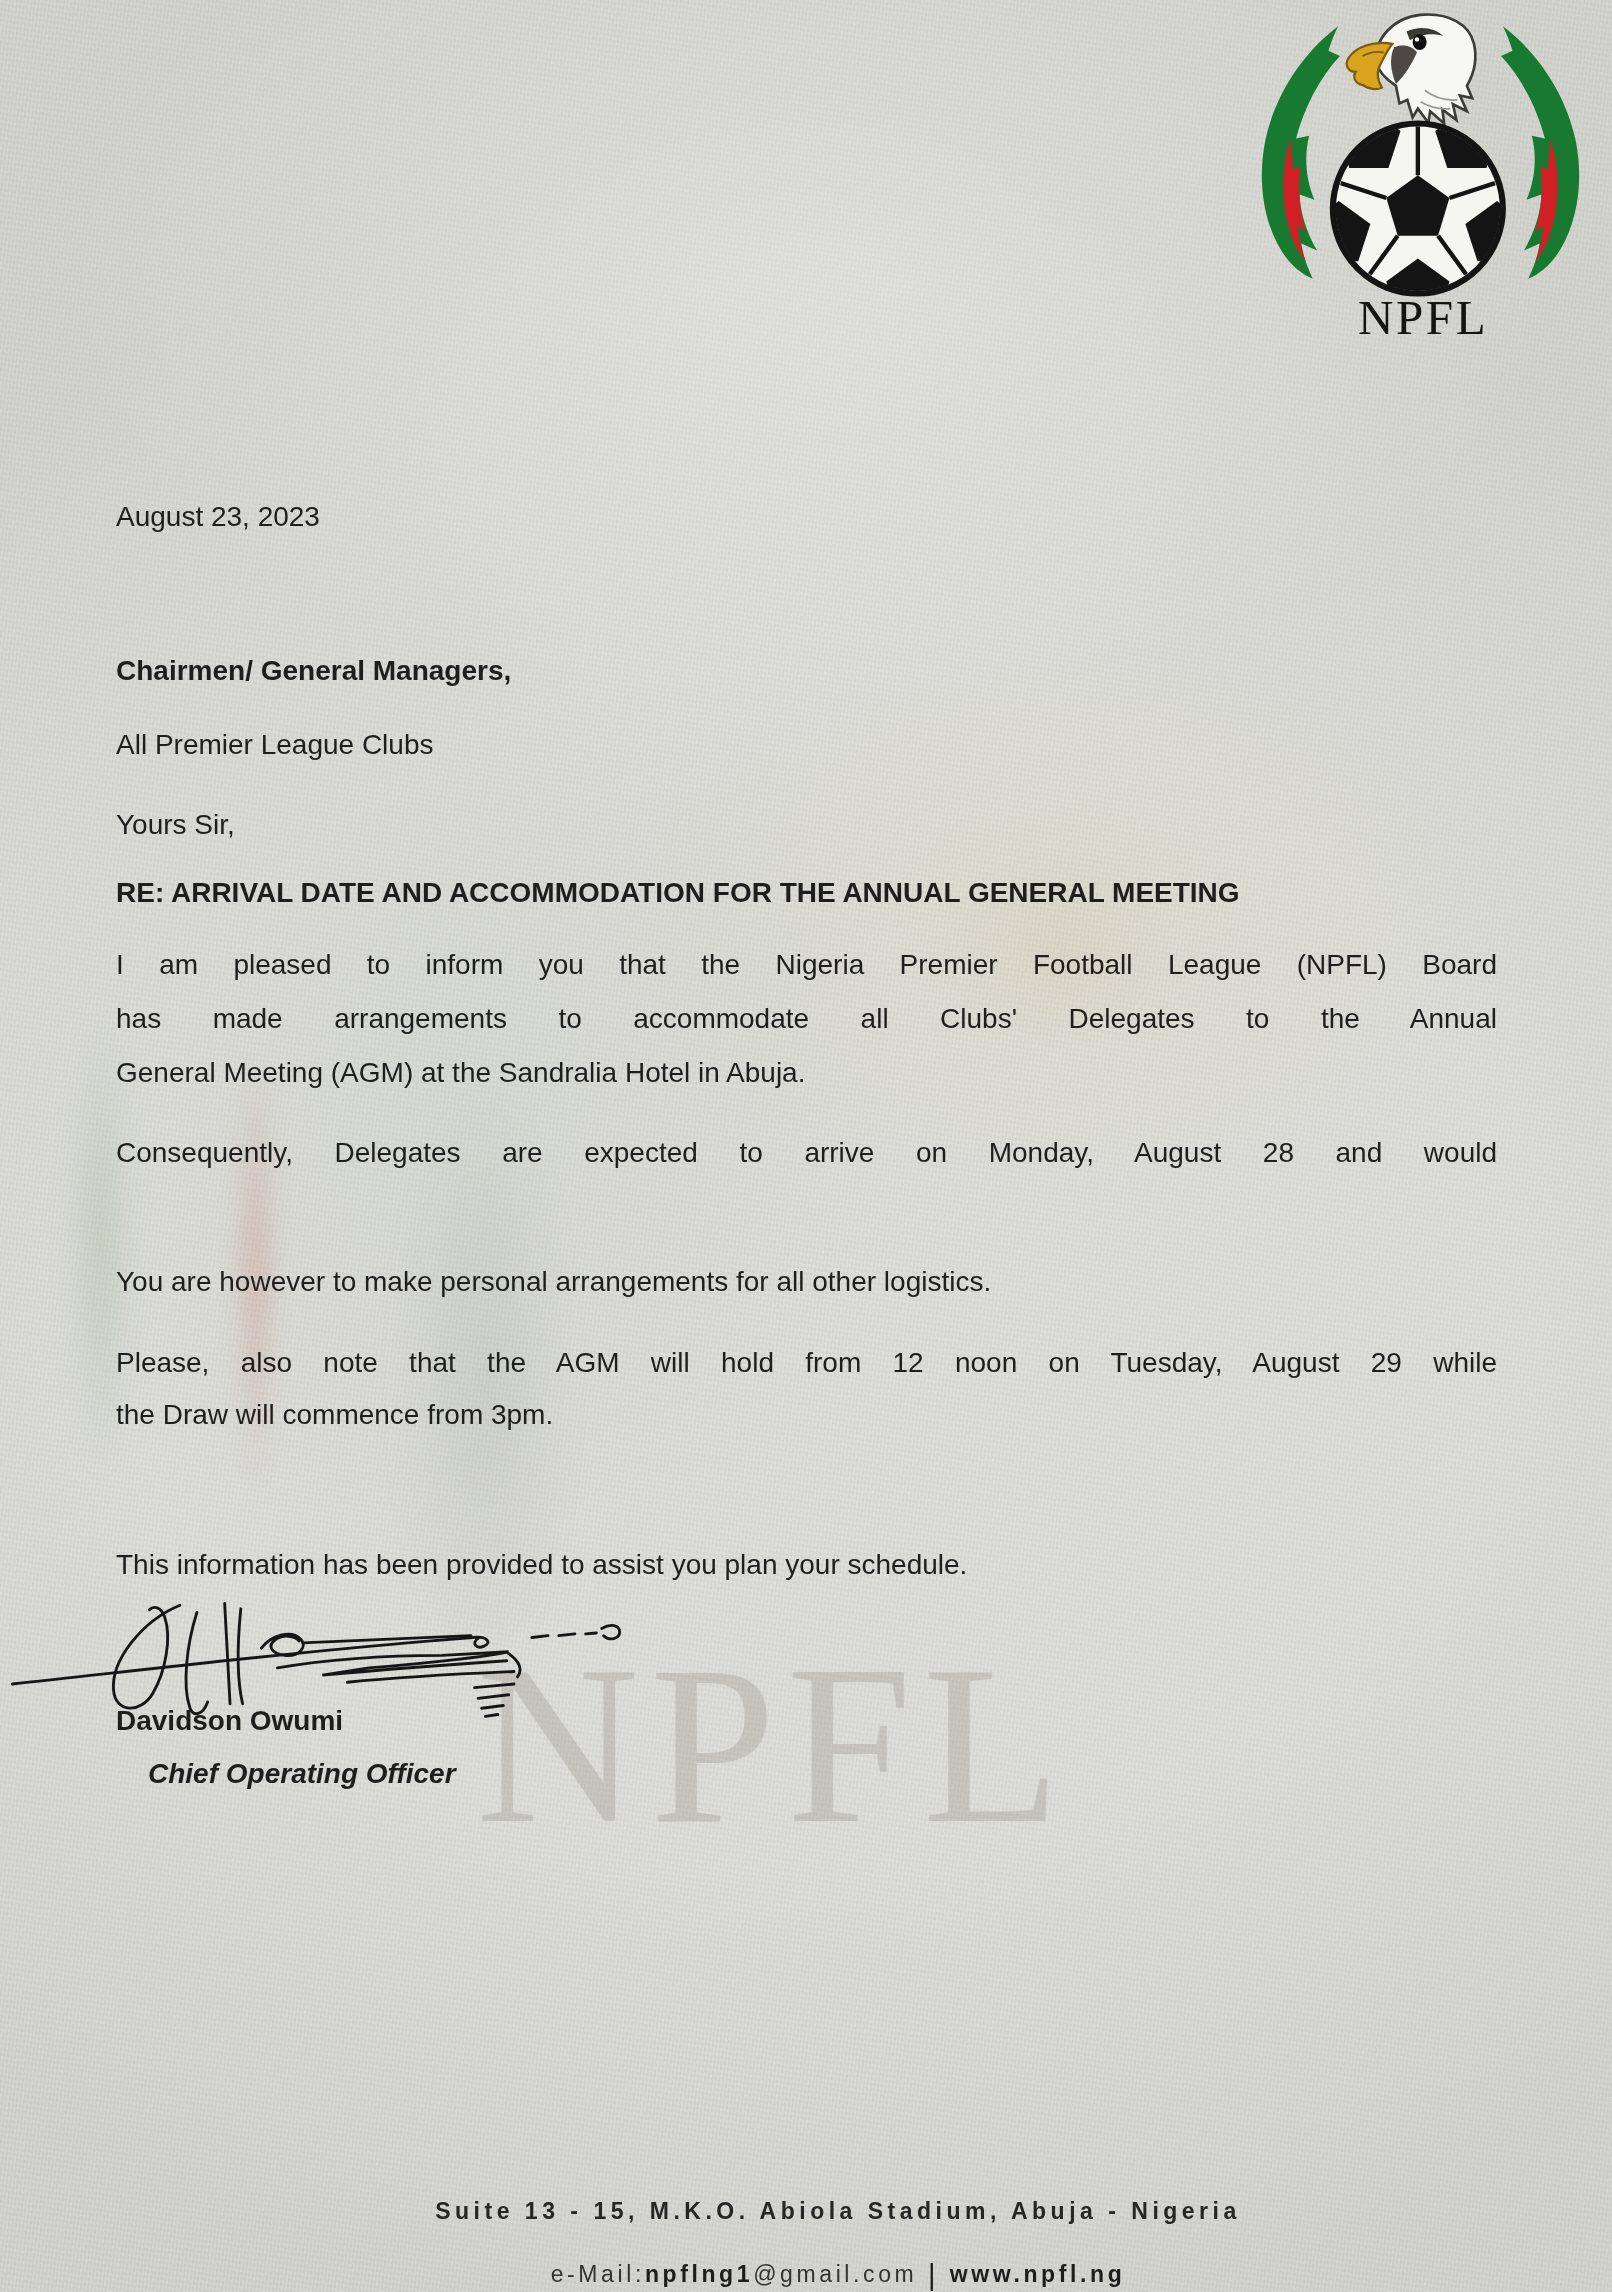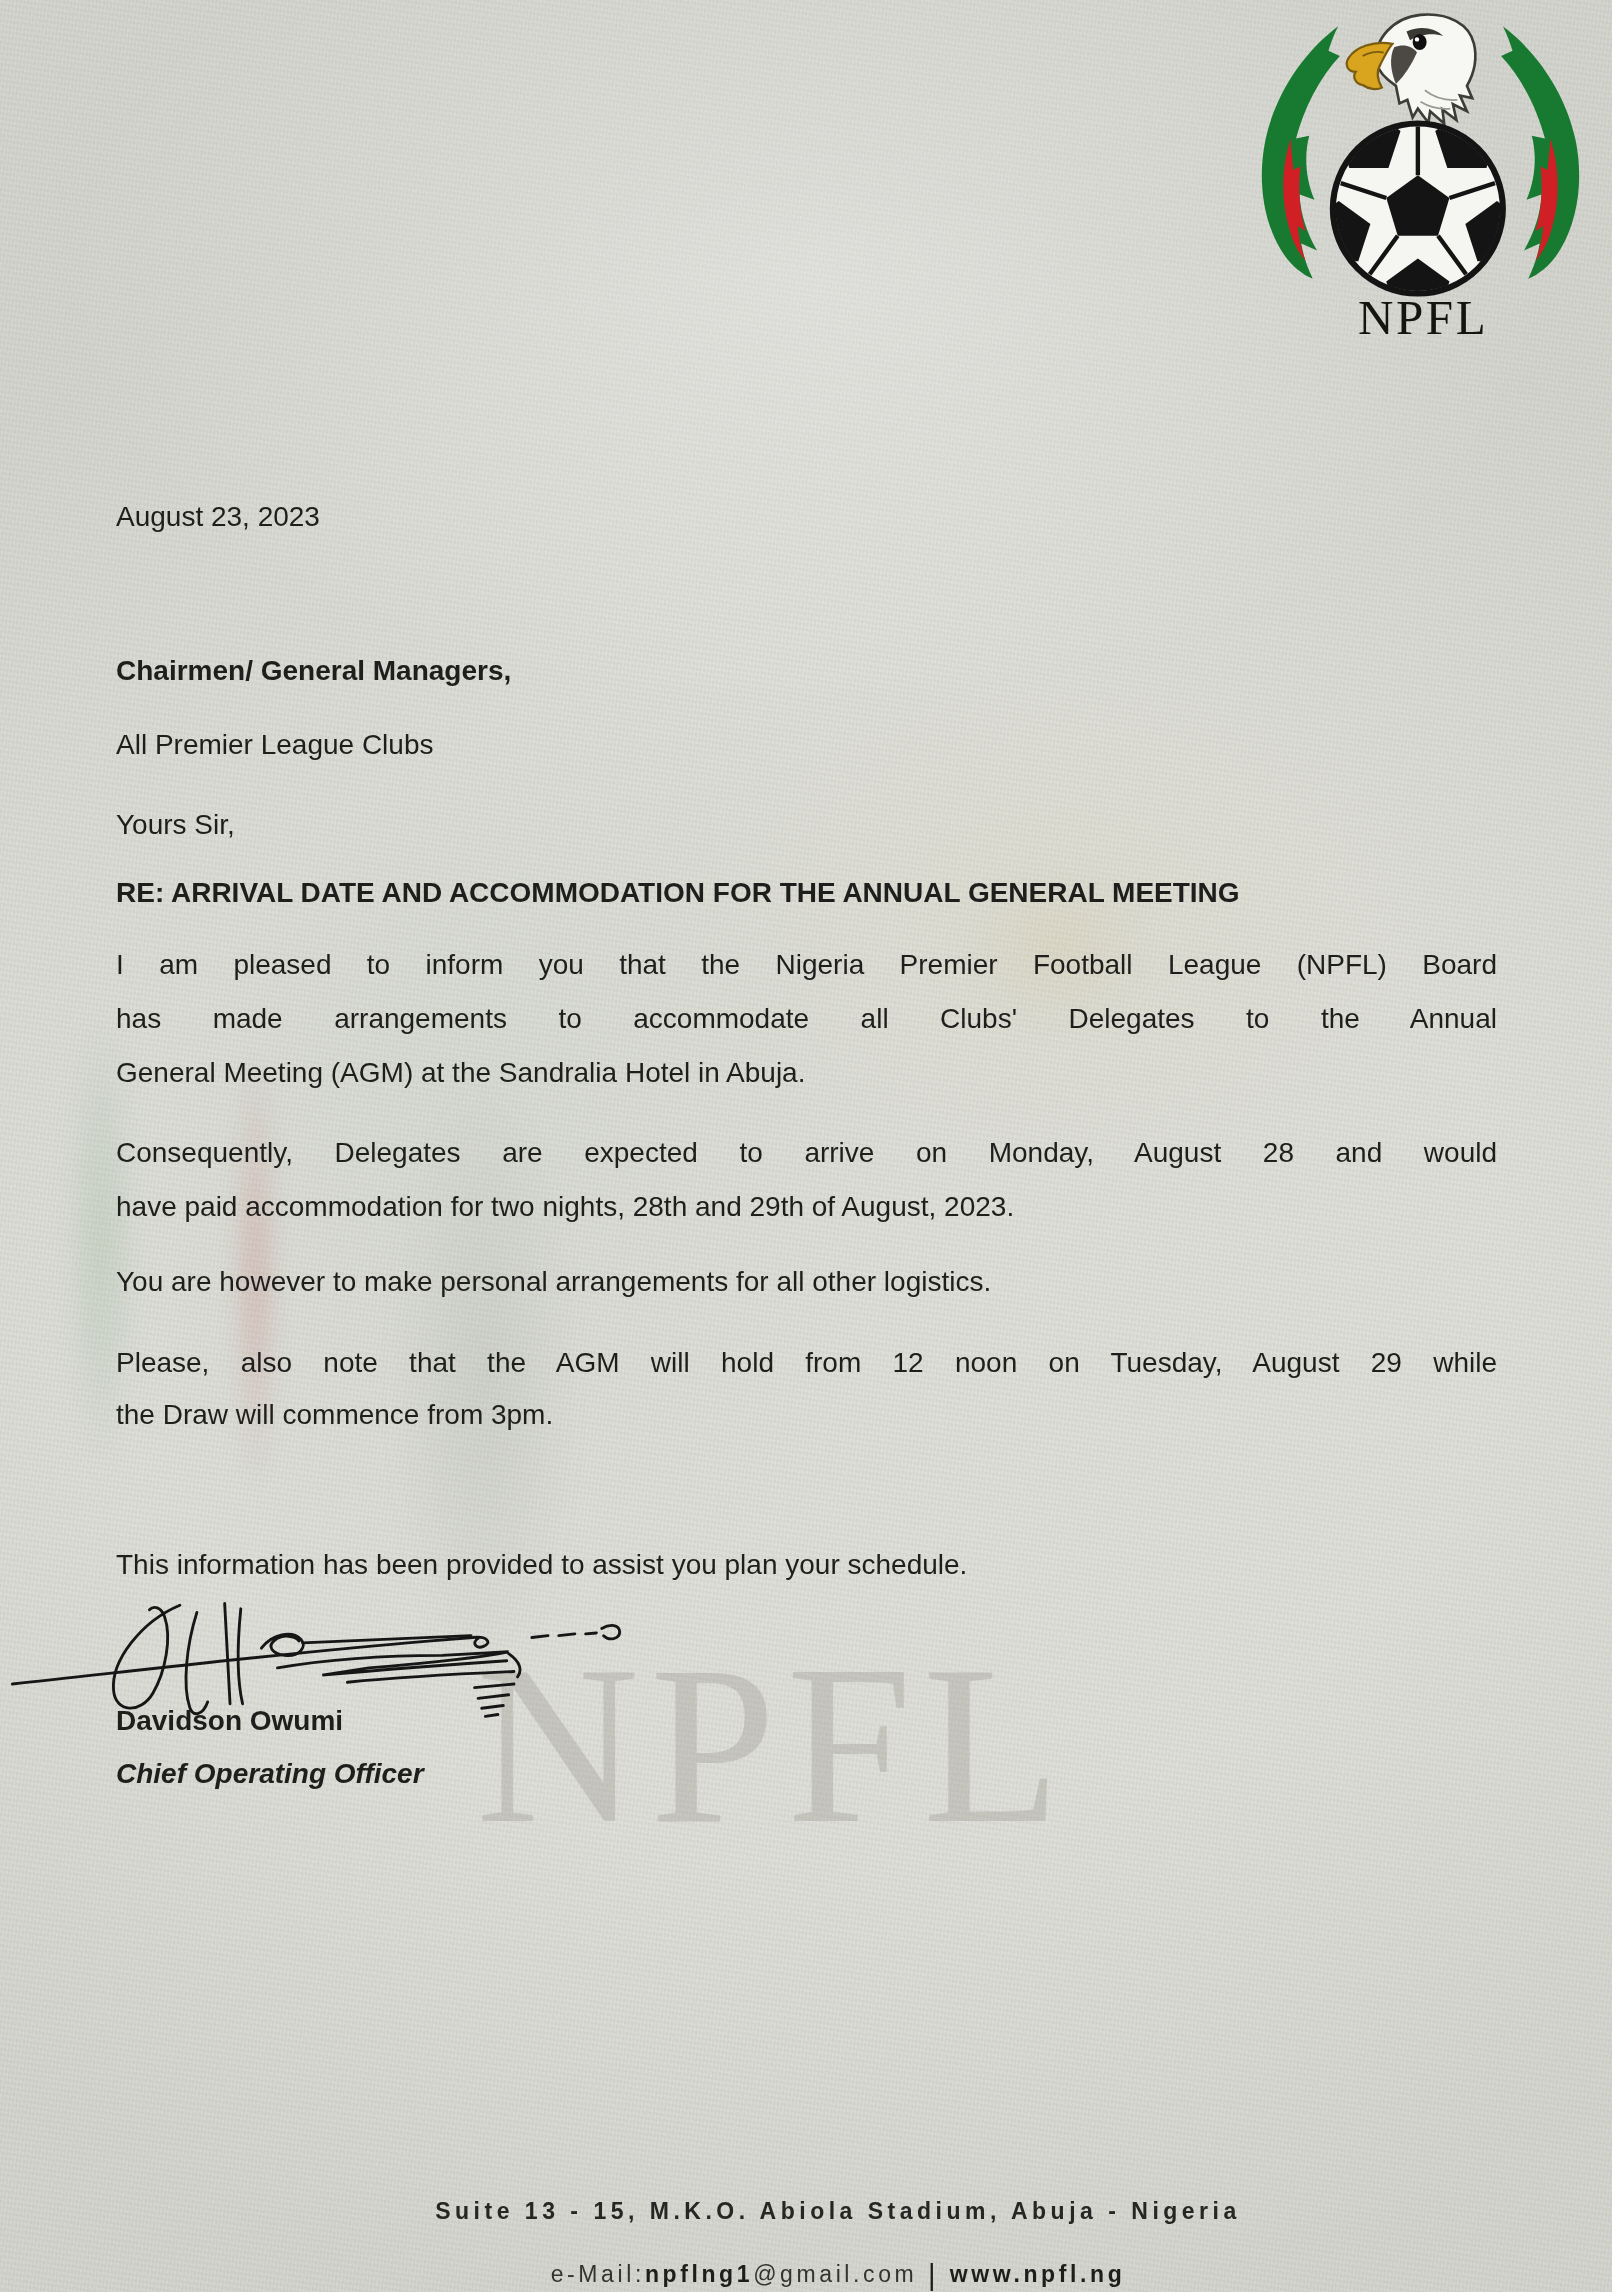--- a/index.html
+++ b/index.html
@@ -30,21 +30,21 @@
     font-family:"Liberation Serif",serif;
     font-size:226px;line-height:1;letter-spacing:10.7px;
     color:rgba(146,144,132,0.30);
     user-select:none;
   }
   
   .tl{position:absolute;left:116px;width:1381px;font-size:28px;line-height:1;}
   .just{text-align:justify;text-align-last:justify;text-justify:inter-word;}
   .nowrap{white-space:nowrap;}
   .b{font-weight:bold;}
-  .bi{font-weight:bold;font-style:italic;}
+  .bi{font-weight:bold;font-style:italic;margin-left:32px;}
   
   .sig{position:absolute;left:7.2px;top:1596px;width:627px;height:134px;}
   
   .footer-line{position:absolute;left:63px;width:1550px;text-align:center;font-size:23px;line-height:1;color:#262624;}
   .f1{top:2200px;font-weight:bold;letter-spacing:4.5px;}
   .f2{top:2231px;letter-spacing:3.6px;margin-top:30px;}
   .f2 .light{font-weight:400;color:#33332f;}
   .f2 .bold{font-weight:bold;color:#1d1d1b;}
   .f2 .sep{font-weight:400;font-size:29px;vertical-align:-2.7px;padding:0 10.7px;color:#1d1d1b;}
   
@@ -116,21 +116,20 @@
   <div class="tl nowrap b" style="top:657px">Chairmen/ General Managers,</div>
   <div class="tl nowrap" style="top:731px">All Premier League Clubs</div>
   <div class="tl nowrap" style="top:811px">Yours Sir,</div>
   <div class="tl nowrap b" style="top:879px">RE: ARRIVAL DATE AND ACCOMMODATION FOR THE ANNUAL GENERAL MEETING</div>
 
   <div class="tl just" style="top:951px">I am pleased to inform you that the Nigeria Premier Football League (NPFL) Board</div>
   <div class="tl just" style="top:1005px">has made arrangements to accommodate all Clubs' Delegates to the Annual</div>
   <div class="tl nowrap" style="top:1059px">General Meeting (AGM) at the Sandralia Hotel in Abuja.</div>
 
   <div class="tl just" style="top:1139px">Consequently, Delegates are expected to arrive on Monday, August 28 and would</div>
-  <div class="tl nowrap" style="top:1193px">have paid accommodation for two nights, 28th and 29th of August, 2023.</div>
 
   <div class="tl nowrap" style="top:1268px">You are however to make personal arrangements for all other logistics.</div>
 
   <div class="tl just" style="top:1349px">Please, also note that the AGM will hold from 12 noon on Tuesday, August 29 while</div>
   <div class="tl nowrap" style="top:1401px">the Draw will commence from 3pm.</div>
 
   <div class="tl nowrap" style="top:1551px">This information has been provided to assist you plan your schedule.</div>
 
 
   <svg class="sig" viewBox="0 0 700 145">

